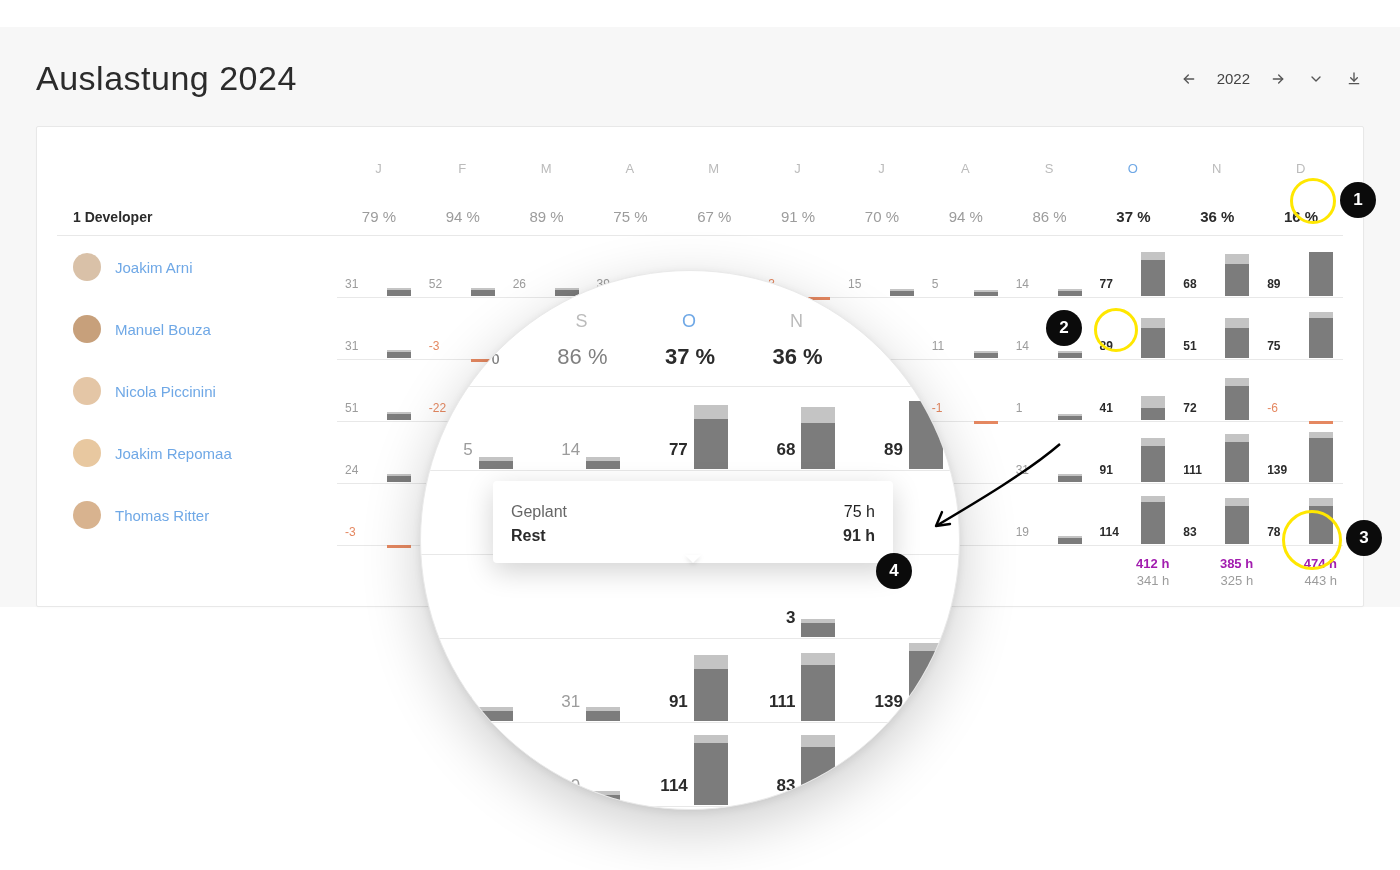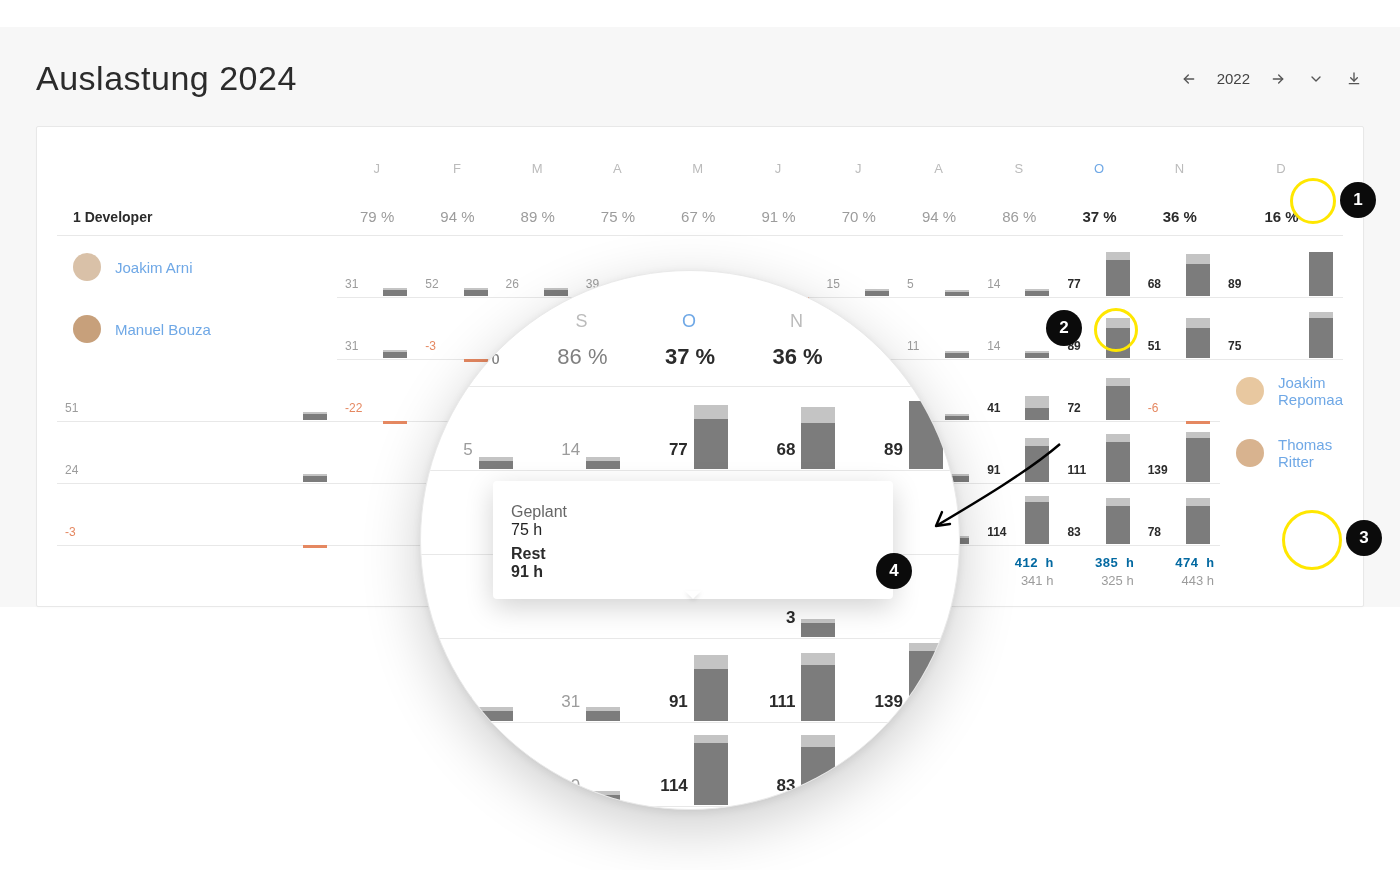--- a/index.html
+++ b/index.html
@@ -79,21 +79,21 @@
   .val.future{color:#2b2b2b;font-weight:700;}
   .val.neg{color:var(--neg);}
   .bar-wrap{
     position:absolute;right:10px;bottom:1px;width:24px;height:50px;
     display:flex;flex-direction:column;justify-content:flex-end;
   }
   .bar-top{background:var(--bar-light);width:100%;}
   .bar-main{background:var(--bar);width:100%;}
   .bar-neg{position:absolute;right:10px;bottom:-3px;width:24px;height:3px;background:var(--neg);}
   .tot{padding:10px 6px 0 0;text-align:right;font-size:13px;}
-  .tot .line1{color:#0369a1;font-weight:700;font-family:Liberation Mono, monospace;}
+  .tot .line1{color:#a21caf;font-weight:700;}
   .tot .line2{color:var(--muted);margin-top:2px;}
 
   
   .lens{
     position:absolute;
     left:420px;top:270px;
     width:540px;height:540px;
     border-radius:50%;
     background:#fff;
     border:1px solid #e9e9e9;
@@ -118,21 +118,21 @@
   .zbar .t{background:var(--bar-light);}
   .zbar .m{background:var(--bar);}
   .ztot{text-align:center;padding:10px 0;}
 
   .tooltip{
     position:absolute;left:72px;top:210px;width:400px;
     background:#fff;border-radius:4px;
     box-shadow:0 8px 28px rgba(0,0,0,.18);
     padding:16px 18px 12px;font-size:16px;
   }
-  .tooltip .row{display:flex;justify-content:space-between;margin:6px 0;flex-direction:column;}
+  .tooltip .row{display:flex;justify-content:space-between;margin:6px 0;}
   .tooltip .row.bold{font-weight:700;color:#2b2b2b;}
   .tooltip .row.hl{background:var(--hl-yellow);padding:2px 6px;margin:6px -6px 0;border-radius:2px;color:#444;}
   .tooltip .lbl{color:#666;}
   .tooltip::after{
     content:"";position:absolute;left:50%;bottom:-8px;transform:translateX(-50%);
     border:8px solid transparent;border-top-color:#fff;
     filter:drop-shadow(0 2px 2px rgba(0,0,0,.1));
   }
 
   
@@ -342,20 +342,24 @@
               <div class="bar-main" style="height: 30px;"></div>
             </div>
           </div>
           <div class="cell">
             <div class="val future">75</div>
             <div class="bar-wrap">
               <div class="bar-top" style="height: 6px;"></div>
               <div class="bar-main" style="height: 40px;"></div>
             </div>
           </div>
+          <div class="person-label">
+            <div class="avatar" style="background: rgb(228, 198, 166);"></div>
+            <a class="name" href="#">Nicola Piccinini</a>
+          </div>
           <div class="cell">
             <div class="val">51</div>
             <div class="bar-wrap">
               <div class="bar-top" style="height: 2px;"></div>
               <div class="bar-main" style="height: 6px;"></div>
             </div>
           </div>
           <div class="cell">
             <div class="val neg">-22</div>
             <div class="bar-neg"></div>

